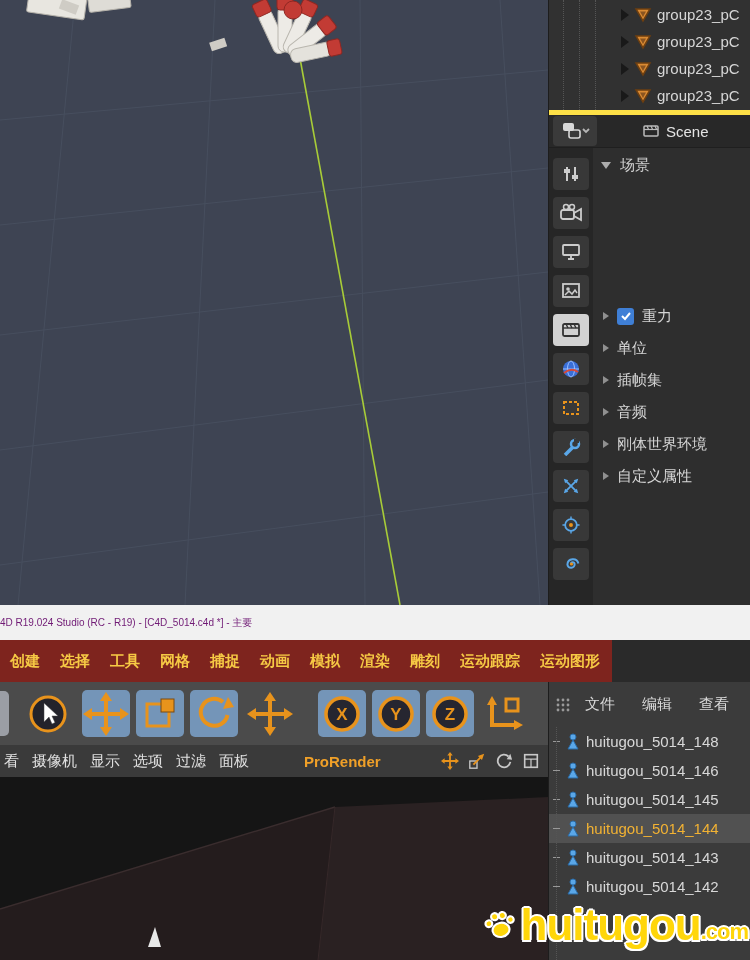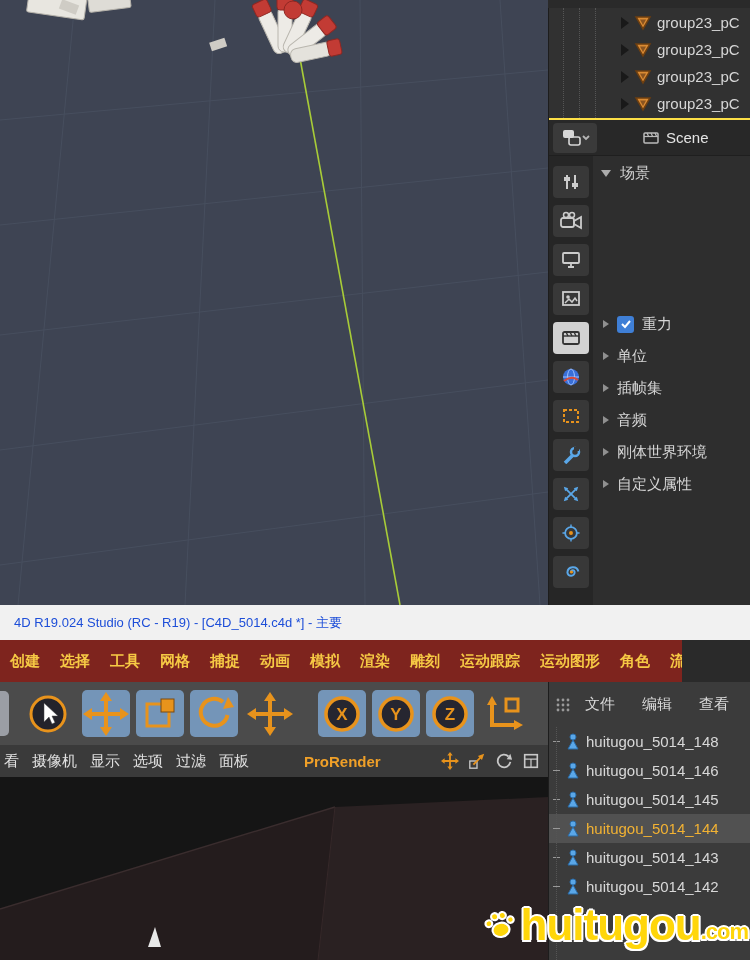--- a/index.html
+++ b/index.html
@@ -6,48 +6,48 @@
   html,body { width:750px; height:960px; }
   body { position:relative; overflow:hidden; background:#2a2a2a;
          font-family:"Liberation Sans","DejaVu Sans",sans-serif; }
   .abs { position:absolute; }
 
   
   #vp-top { left:0; top:0; width:548px; height:605px; background:#3E4453; overflow:hidden; }
   #vp-top svg { display:block; }
 
   
-  #panel-right-top { left:548px; top:8px; width:202px; height:605px; background:#a16207; border-left:1px solid #1d1d1d; }
+  #panel-right-top { left:548px; top:0; width:202px; height:605px; background:#a16207; border-left:1px solid #1d1d1d; }
   .obj-list { position:absolute; top:0; left:0; right:0; height:110px; background:#313131; padding-top:1px; }
   .guide { position:absolute; top:0; bottom:0; border-left:1px dotted #555; }
   .obj-row { height:27px; display:flex; align-items:center; gap:5px; padding-left:72px; color:#D6D6D6; font-size:15px; white-space:nowrap; }
   .tri-r { width:0; height:0; border-left:8px solid #191919; border-top:6px solid transparent; border-bottom:6px solid transparent; }
   .tri-r-sm { width:0; height:0; border-left:6px solid #909090; border-top:4px solid transparent; border-bottom:4px solid transparent; }
   .tri-d { width:0; height:0; border-top:7px solid #ACACAC; border-left:5px solid transparent; border-right:5px solid transparent; }
 
   .mode-tab-bar { position:absolute; top:110px; left:0; right:0; height:38px; background:#282828;
-                  border-top:2px solid #fde047; border-bottom:1px solid #1f1f1f; display:flex; align-items:center; }
+                  border-top:5px solid #fde047; border-bottom:1px solid #1f1f1f; display:flex; align-items:center; }
   .mode-btn { margin-left:4px; width:44px; height:30px; background:#3A3A3A; border-radius:4px;
               display:flex; align-items:center; justify-content:center; }
   .scene-tab { display:flex; align-items:center; gap:7px; margin-left:46px; color:#E4E4E4; font-size:15px; }
 
   .attr-area { position:absolute; top:148px; bottom:0; left:0; right:0; display:flex; }
   .icon-strip { width:44px; background:#262626; padding-top:10px; display:flex; flex-direction:column; align-items:center; gap:7px; }
   .strip-btn { width:36px; height:32px; border-radius:4px; background:#383838; display:flex; align-items:center; justify-content:center; }
   .strip-btn.active { background:#D2D2D2; }
   .attr-content { flex:1; background:#2E2E2E; position:relative; }
   .attr-header { display:flex; align-items:center; gap:9px; padding:8px 0 0 8px; color:#CFCFCF; font-size:15px; }
   .attr-items { position:absolute; top:152px; left:0; right:0; }
   .attr-item { height:32px; display:flex; align-items:center; gap:8px; padding-left:10px; color:#D6D6D6; font-size:15px; }
   .checkbox { width:17px; height:17px; background:#3F7FD6; border-radius:3px; display:flex; align-items:center; justify-content:center; }
 
   
   #titlebar { left:0; top:605px; width:750px; height:35px; background:#F1F1F1; display:flex; align-items:center; }
-  #titlebar span { color:#1d4ed8; font-size:13px; padding-left:14px; white-space:nowrap; }
-  #menubar { left:0; top:640px; width:682px; height:42px; background:#7E241E; display:flex; align-items:center; padding-left:0; overflow:hidden; }
+  #titlebar span { color:#701a75; font-size:10px; padding-left:0; white-space:nowrap; }
+  #menubar { left:0; top:640px; width:612px; height:42px; background:#7E241E; display:flex; align-items:center; padding-left:0; overflow:hidden; }
   .menu-item { color:#F6C944; font-size:15px; font-weight:600; padding:0 10px; white-space:nowrap; }
 
   
   #main-toolbar { left:0; top:682px; width:548px; height:63px; background:#4B4B4B; overflow:hidden; }
   .tool-btn { position:absolute; top:8px; width:48px; height:47px; border-radius:5px;
               display:flex; align-items:center; justify-content:center; }
   .tool-btn.hl { background:#7495B8; }
   .partial-tool { position:absolute; left:0; top:9px; width:9px; height:45px; background:#A9ADB5; border-radius:0 5px 5px 0; opacity:.85; }
 
   

